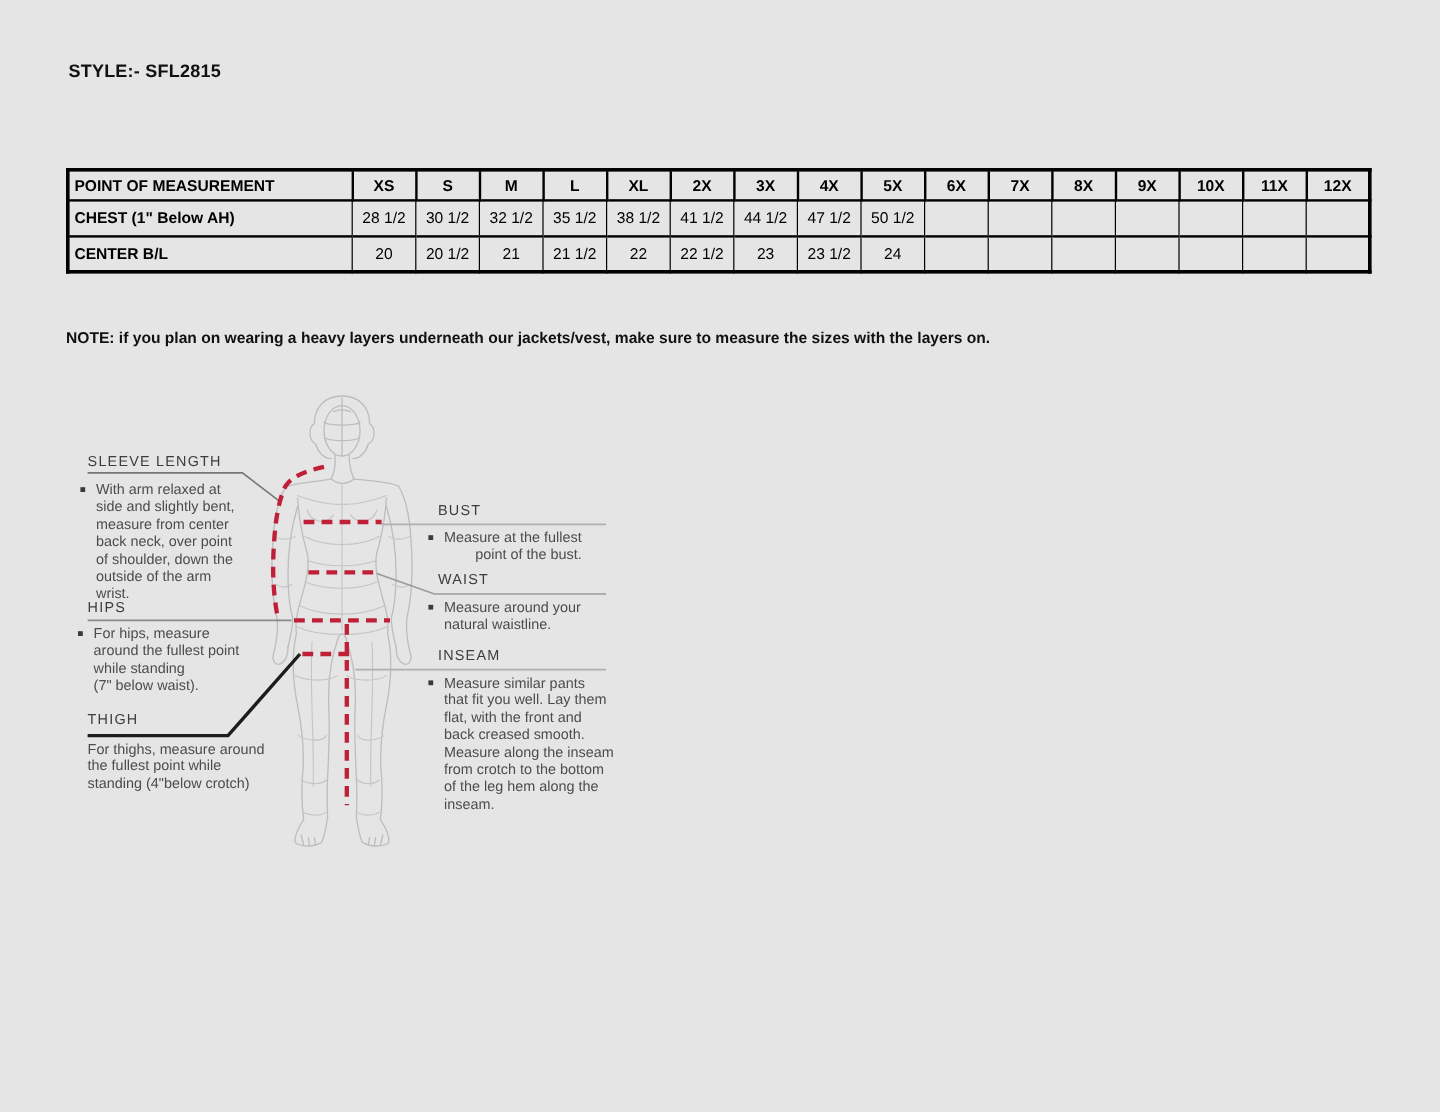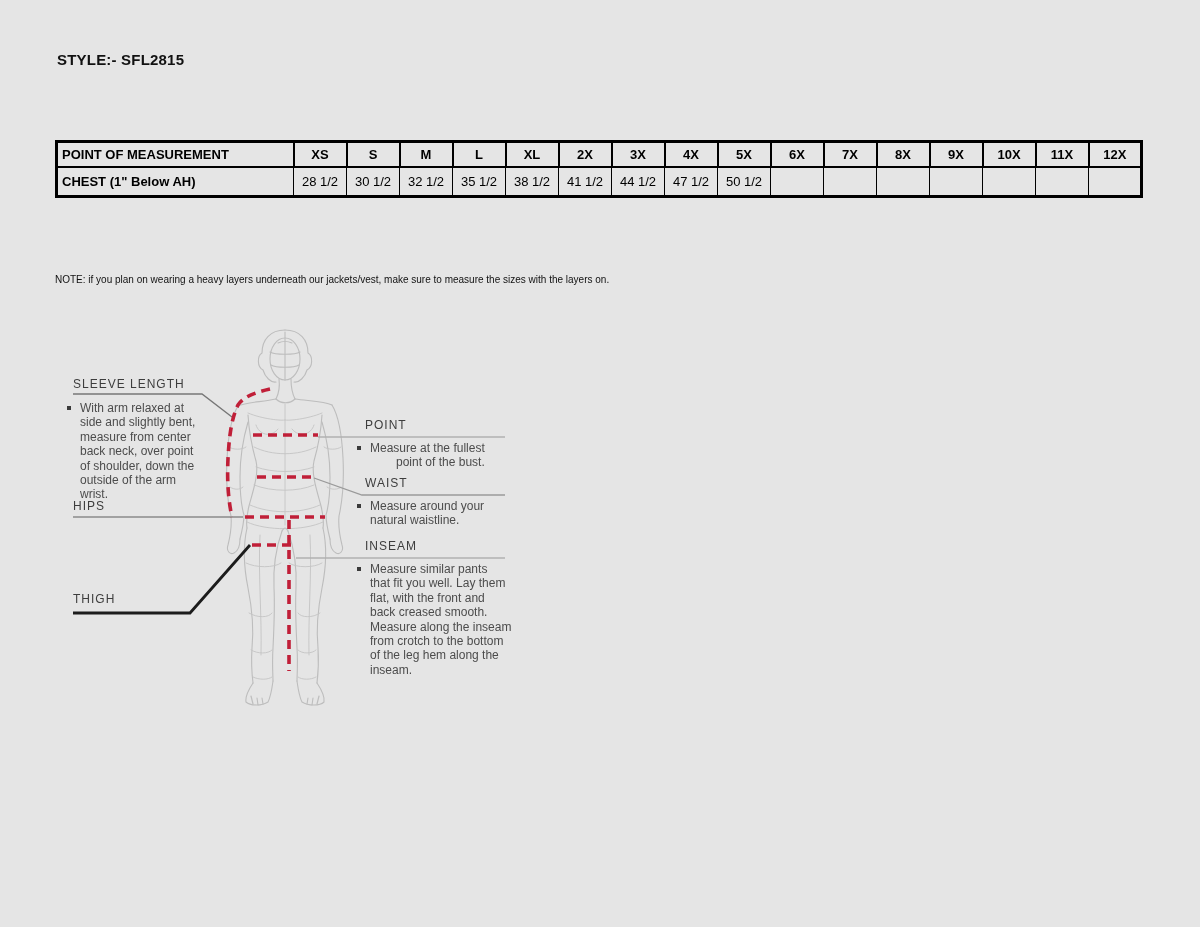--- a/index.html
+++ b/index.html
@@ -24,21 +24,21 @@
     font-size:13px; color:#000; overflow:hidden; white-space:nowrap;
   }
   .size-table thead th {
     border-width:2px; height:25px; font-weight:bold; text-align:center; padding:0 2px;
   }
   .size-table thead th:first-child { text-align:left; padding-left:4px; }
   .size-table tbody td { height:30px; text-align:center; }
   .size-table tbody td.rowlabel { text-align:left; font-weight:bold; padding-left:4px; }
   .note {
     position:absolute; left:55px; top:274px;
-    font-size:10px; font-weight:normal; color:#111;
+    font-size:13px; font-weight:bold; color:#111;
   }
   
   .diagram { position:absolute; left:60px; top:315px; width:470px; height:412px; }
   .diagram svg { position:absolute; left:0; top:0; }
   .dg-head {
     position:absolute; font-size:12px; color:#3d3d3d; letter-spacing:1px; white-space:nowrap;
   }
   .dg-text {
     position:absolute; font-size:12px; line-height:14.4px; color:#4c4c4c; white-space:nowrap;
   }
@@ -94,20 +94,39 @@
           <td>47 1/2</td>
           <td>50 1/2</td>
           <td></td>
           <td></td>
           <td></td>
           <td></td>
           <td></td>
           <td></td>
           <td></td>
         </tr>
+        <tr>
+          <td class="rowlabel">CENTER B/L</td>
+          <td>20</td>
+          <td>20 1/2</td>
+          <td>21</td>
+          <td>21 1/2</td>
+          <td>22</td>
+          <td>22 1/2</td>
+          <td>23</td>
+          <td>23 1/2</td>
+          <td>24</td>
+          <td></td>
+          <td></td>
+          <td></td>
+          <td></td>
+          <td></td>
+          <td></td>
+          <td></td>
+        </tr>
       </tbody>
   </table>
 
   <div class="note">NOTE: if you plan on wearing a heavy layers underneath our jackets/vest, make sure to measure the sizes with the layers on.</div>
 
   <div class="diagram">
 
     <svg width="470" height="412" viewBox="0 0 470 412">
 
       <g stroke="#bdbdbd" stroke-width="1.1" fill="none" stroke-linecap="round">
@@ -195,24 +214,35 @@
         <div>With arm relaxed at</div>
         <div>side and slightly bent,</div>
         <div>measure from center</div>
         <div>back neck, over point</div>
         <div>of shoulder, down the</div>
         <div>outside of the arm</div>
         <div>wrist.</div>
       </div>
 
     <div class="dg-head" style="left:13px; top:184px;">HIPS</div>
+    <div class="dg-text bulleted" style="left:4px; top:206px;">
+        <div>For hips, measure</div>
+        <div>around the fullest point</div>
+        <div>while standing</div>
+        <div>(7" below waist).</div>
+      </div>
 
     <div class="dg-head" style="left:13px; top:277px;">THIGH</div>
-
-    <div class="dg-head" style="left:305px; top:103px;">POINT</div>
+    <div class="dg-text" style="left:13px; top:302px;">
+        <div>For thighs, measure around</div>
+        <div>the fullest point while</div>
+        <div>standing (4"below crotch)</div>
+      </div>
+
+    <div class="dg-head" style="left:305px; top:103px;">BUST</div>
     <div class="dg-text bulleted" style="left:296px; top:126px;text-align:right;">
         <div>Measure at the fullest</div>
         <div>point of the bust.</div>
       </div>
 
     <div class="dg-head" style="left:305px; top:161px;">WAIST</div>
     <div class="dg-text bulleted" style="left:296px; top:184px;">
         <div>Measure around your</div>
         <div>natural waistline.</div>
       </div>

